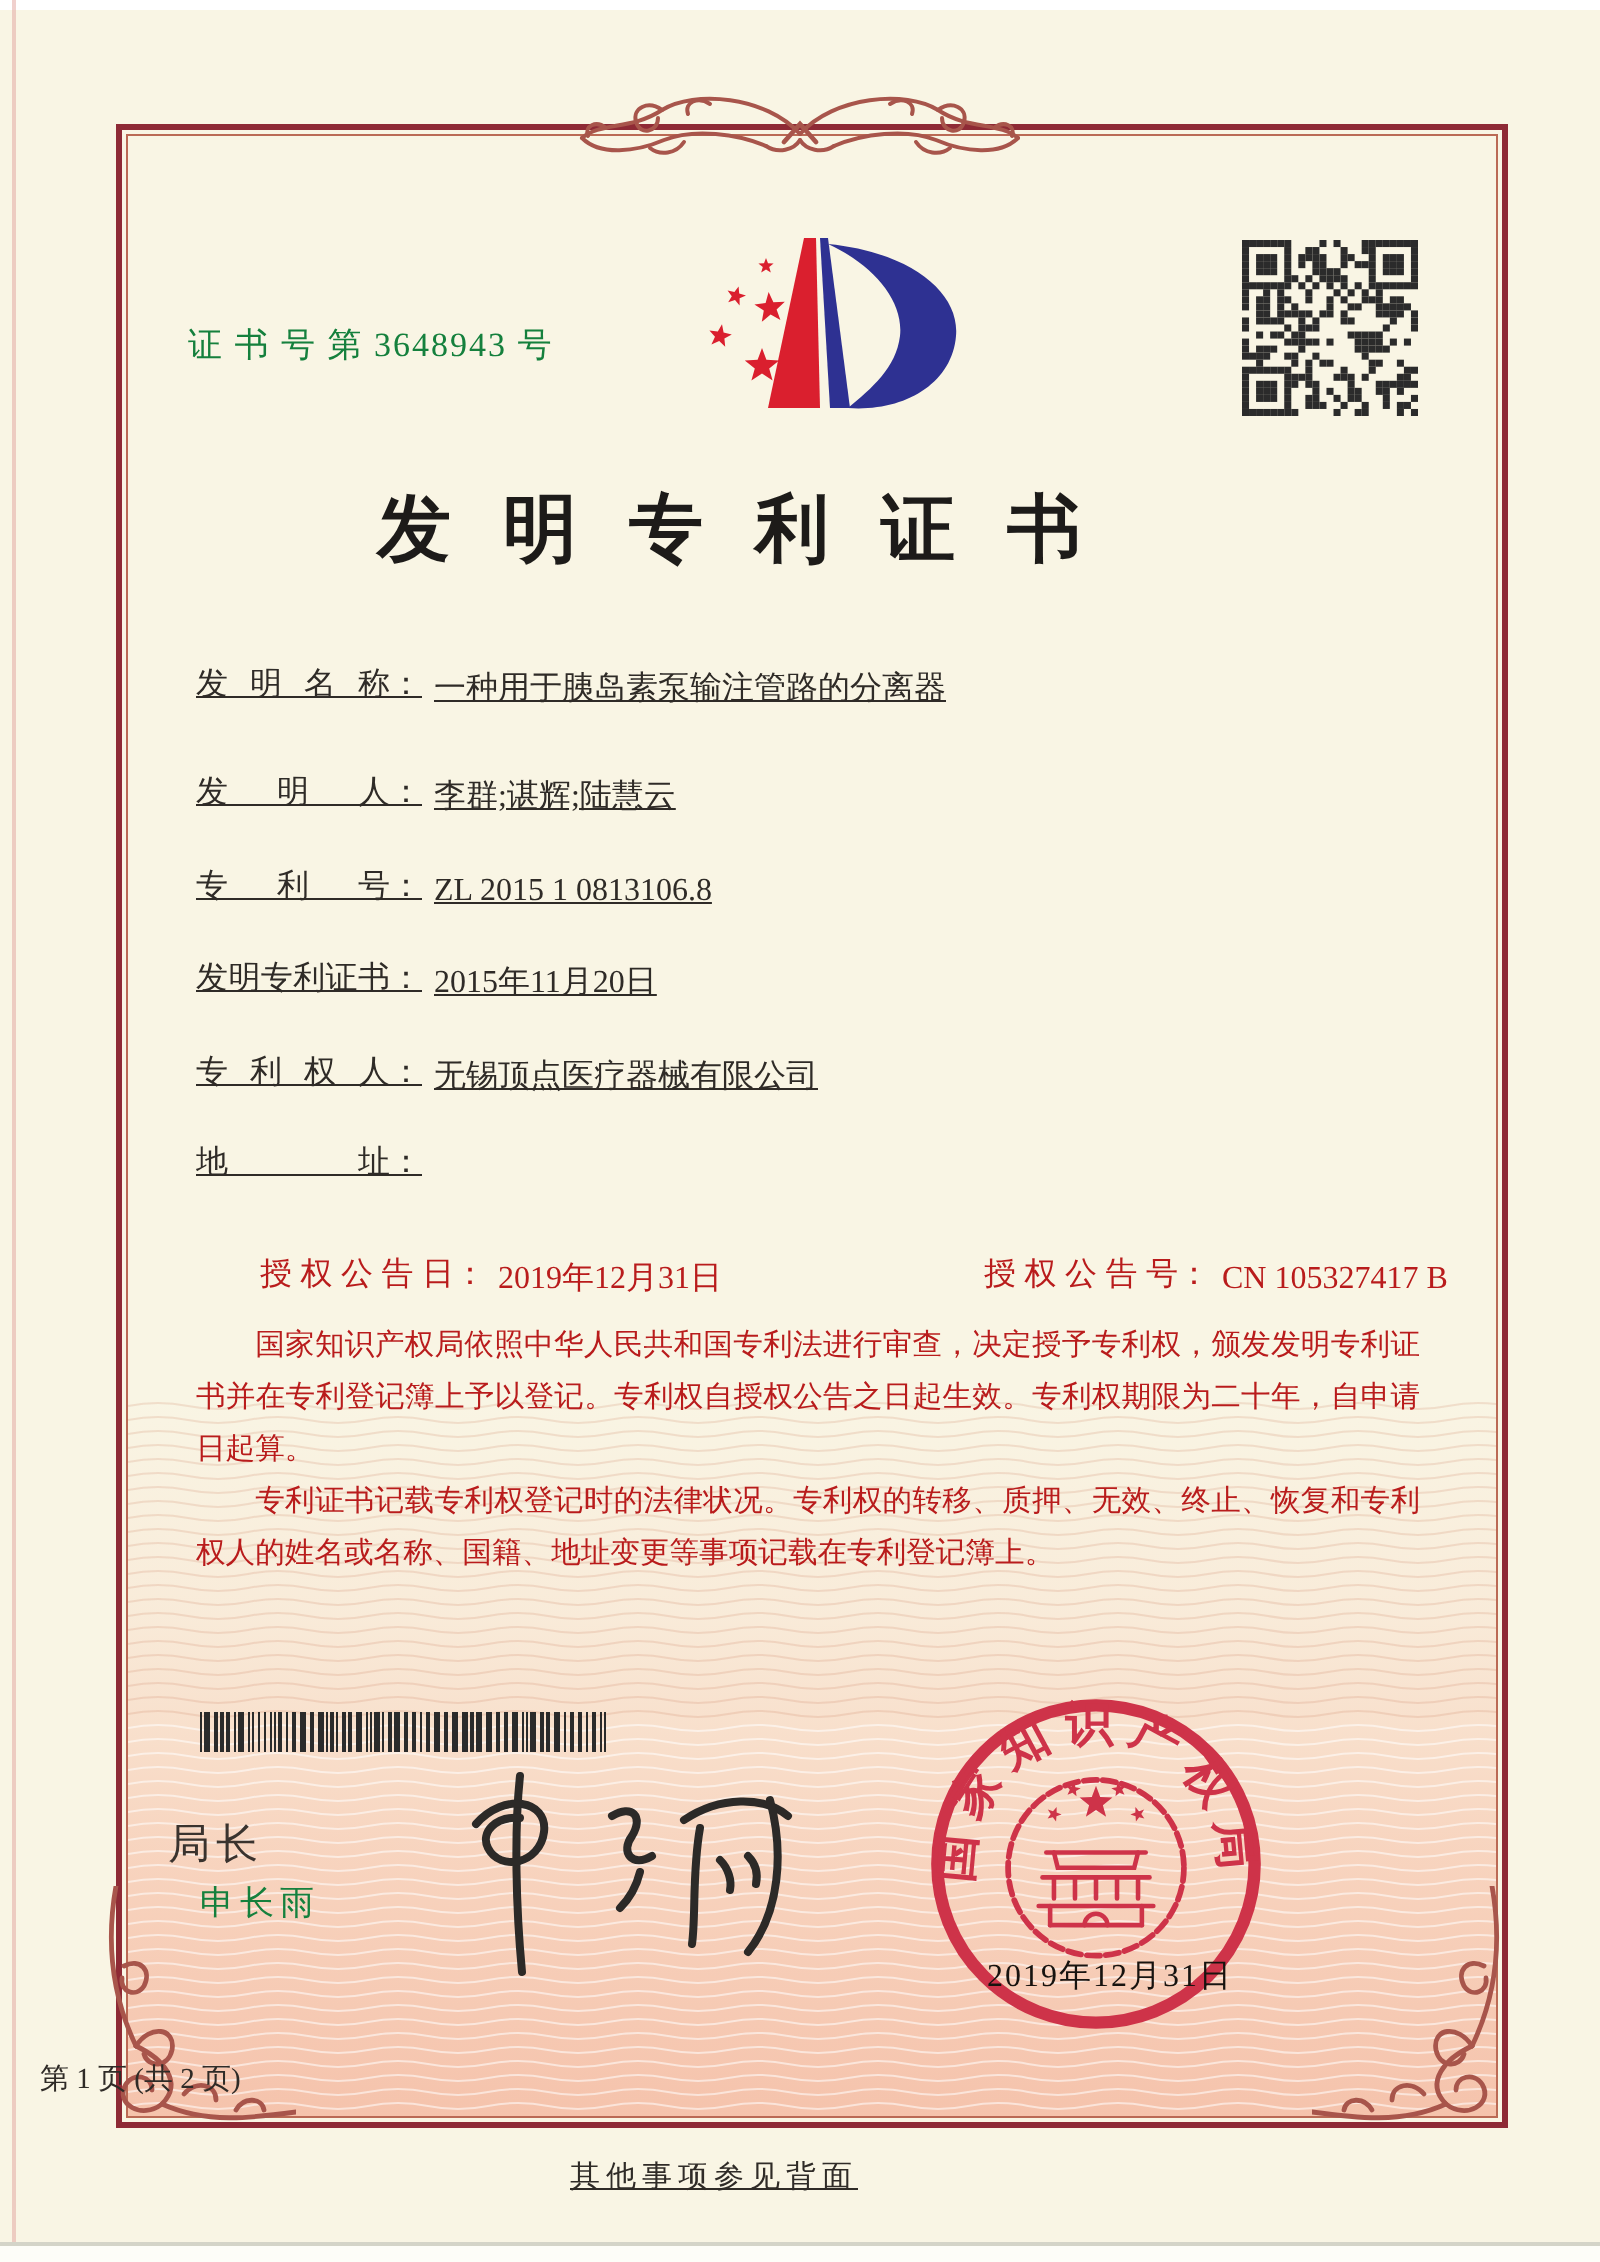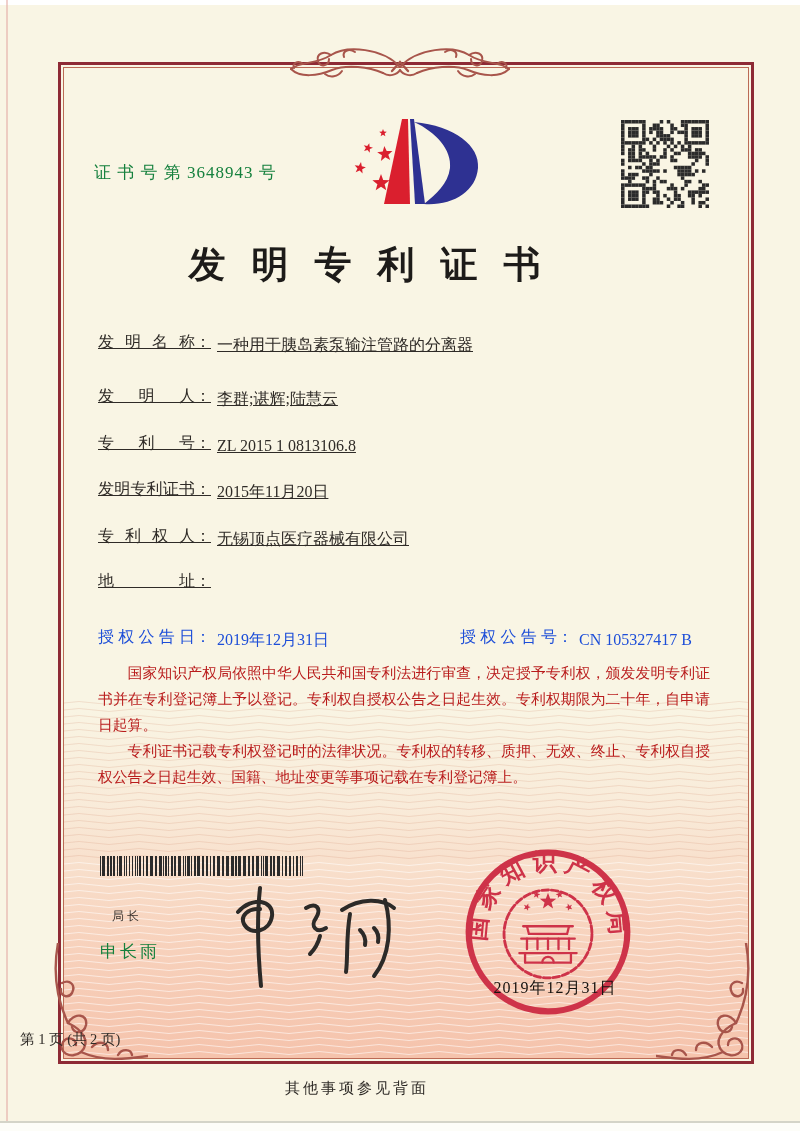--- a/index.html
+++ b/index.html
@@ -14,31 +14,31 @@
     background:linear-gradient(180deg, rgba(248,205,184,0) 0%, rgba(248,205,184,.25) 30%, rgba(247,199,176,.7) 62%, #f5c3ac 100%);}
   .cert-no{position:absolute;left:94px;top:117px;font-size:17px;color:#15803d;letter-spacing:1px;margin-top:44px;}
   .logo-box{position:absolute;left:340px;top:116px;width:170px;height:106px;}
   .qr-box{position:absolute;left:621px;top:120px;width:88px;height:88px;}
   .doc-title{position:absolute;left:0;top:240px;width:729px;text-align:center;font-size:37px;font-weight:700;
     color:#1d1b19;letter-spacing:26px;padding-left:26px;box-sizing:border-box;}
   .field-row{position:absolute;left:98px;font-size:16px;color:#2f2b27;display:flex;align-items:flex-start;text-decoration:underline;}
   .row-label{display:inline-block;width:97px;text-align:justify;text-align-last:justify;flex:none;}
   .row-colon{flex:none;margin-right:6px;}
   .row-value{white-space:pre-line;max-width:470px;line-height:26px;}
-  .grant-pair{position:absolute;font-size:16px;color:#1d4ed8;display:flex;}
+  .grant-pair{position:absolute;font-size:16px;color:#b91c1c;display:flex;margin-left:32px;}
   .paras{position:absolute;left:98px;top:660px;width:612px;font-size:14.8px;line-height:26px;color:#b91c1c;text-align:justify;}
   .paras p{margin:0;text-indent:2em;}
   .barcode-box{position:absolute;left:100px;top:856px;width:205px;height:20px;}
-  .director-title{position:absolute;left:112px;top:908px;font-size:12px;color:#3a332e;letter-spacing:3px;}
+  .director-title{position:absolute;left:84px;top:908px;font-size:21px;color:#3a332e;letter-spacing:3px;}
   .director-name{position:absolute;left:100px;top:940px;font-size:17px;color:#15803d;letter-spacing:3px;}
   .signature-box{position:absolute;left:222px;top:874px;width:180px;height:118px;}
   .seal-box{position:absolute;left:462px;top:846px;width:172px;height:172px;}
   .seal-date{position:absolute;left:470px;top:978px;width:170px;text-align:center;font-size:16px;color:#17130f;letter-spacing:1px;}
   .page-info{position:absolute;left:20px;top:1030px;width:704px;text-align:left;font-size:14.5px;color:#2f2b27;}
-  .back-note{position:absolute;left:0;top:1079px;width:714px;text-align:center;font-size:15px;color:#2f2b27;letter-spacing:3px;}
+  .back-note{position:absolute;left:0;top:1079px;width:714px;text-align:center;font-size:15px;color:#2f2b27;letter-spacing:3px;text-decoration:underline;}
   .flourish-top{position:absolute;left:285px;top:40px;width:230px;height:48px;}
   .flourish-bl{position:absolute;left:48px;top:943px;width:100px;height:122px;}
   .flourish-br{position:absolute;left:656px;top:943px;width:100px;height:122px;transform:scaleX(-1);}
 </style>
 </head>
 <body>
 
 <div class="page">
   <div class="page-edge-top"></div>
   <div class="page-edge-left"></div>
@@ -498,21 +498,21 @@
     <span class="row-value">2019年12月31日</span>
   </div>
   <div class="grant-pair" style="left:460px;top:627px">
     <span class="row-label">授权公告号</span>
       <span class="row-colon">：</span>
     <span class="row-value">CN 105327417 B</span>
   </div>
 
   <div class="paras">
     <p>国家知识产权局依照中华人民共和国专利法进行审查，决定授予专利权，颁发发明专利证书并在专利登记簿上予以登记。专利权自授权公告之日起生效。专利权期限为二十年，自申请日起算。</p>
-    <p>专利证书记载专利权登记时的法律状况。专利权的转移、质押、无效、终止、专利权自授权公告之日起生效、国籍、地址变更等事项记载在专利登记簿上。</p>
+    <p>专利证书记载专利权登记时的法律状况。专利权的转移、质押、无效、终止、恢复和专利权人的姓名或名称、国籍、地址变更等事项记载在专利登记簿上。</p>
   </div>
 
   <svg id="barcode" class="barcode-box" viewBox="0 0 205 20">
       <rect x="0" y="0" width="1" height="20" fill="#2b2b2b"></rect>
       <rect x="2" y="0" width="3" height="20" fill="#2b2b2b"></rect>
       <rect x="7" y="0" width="2" height="20" fill="#2b2b2b"></rect>
       <rect x="10" y="0" width="2" height="20" fill="#2b2b2b"></rect>
       <rect x="13" y="0" width="2" height="20" fill="#2b2b2b"></rect>
       <rect x="17" y="0" width="1" height="20" fill="#2b2b2b"></rect>
       <rect x="19" y="0" width="3" height="20" fill="#2b2b2b"></rect>

